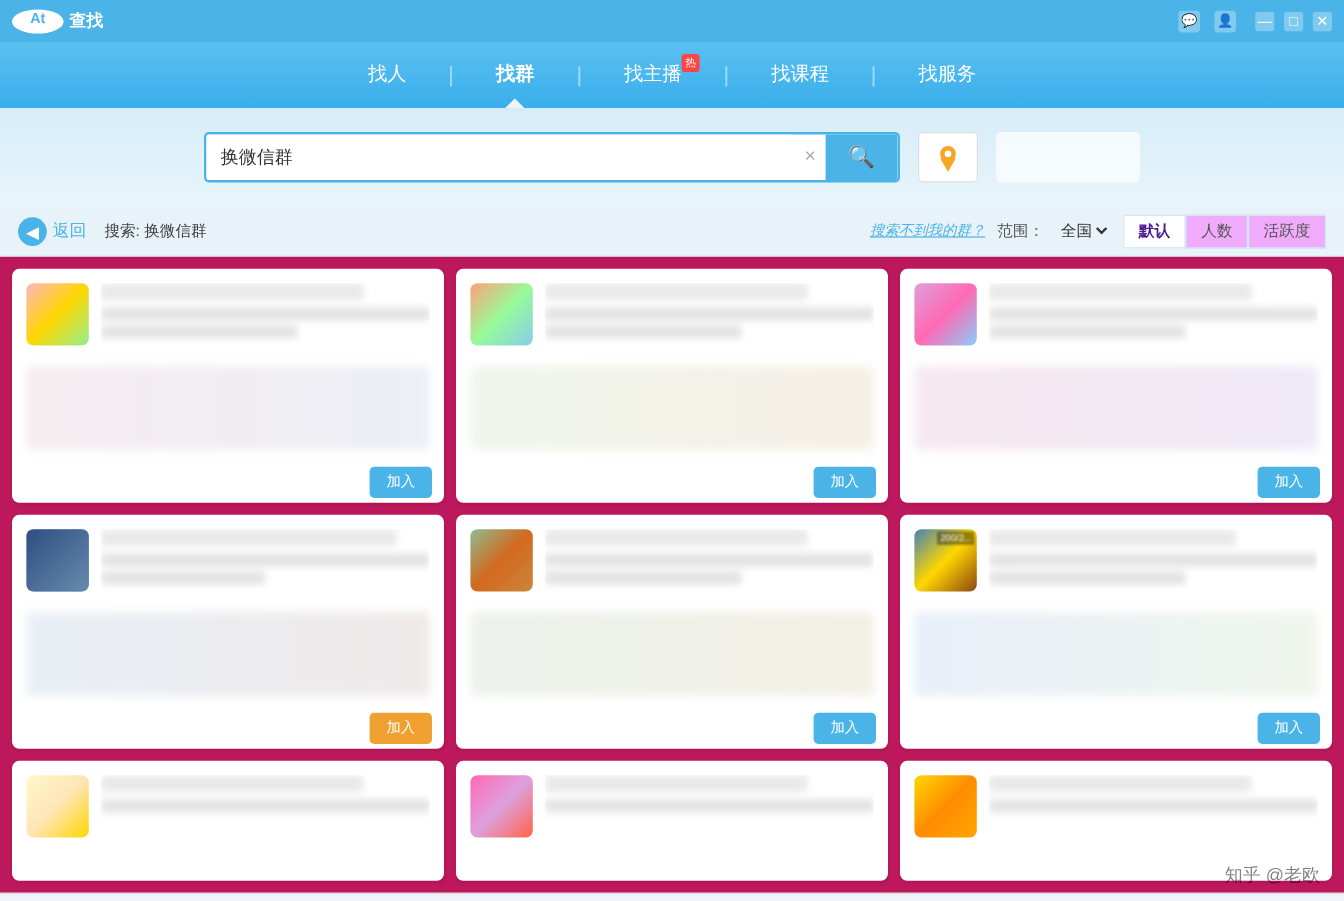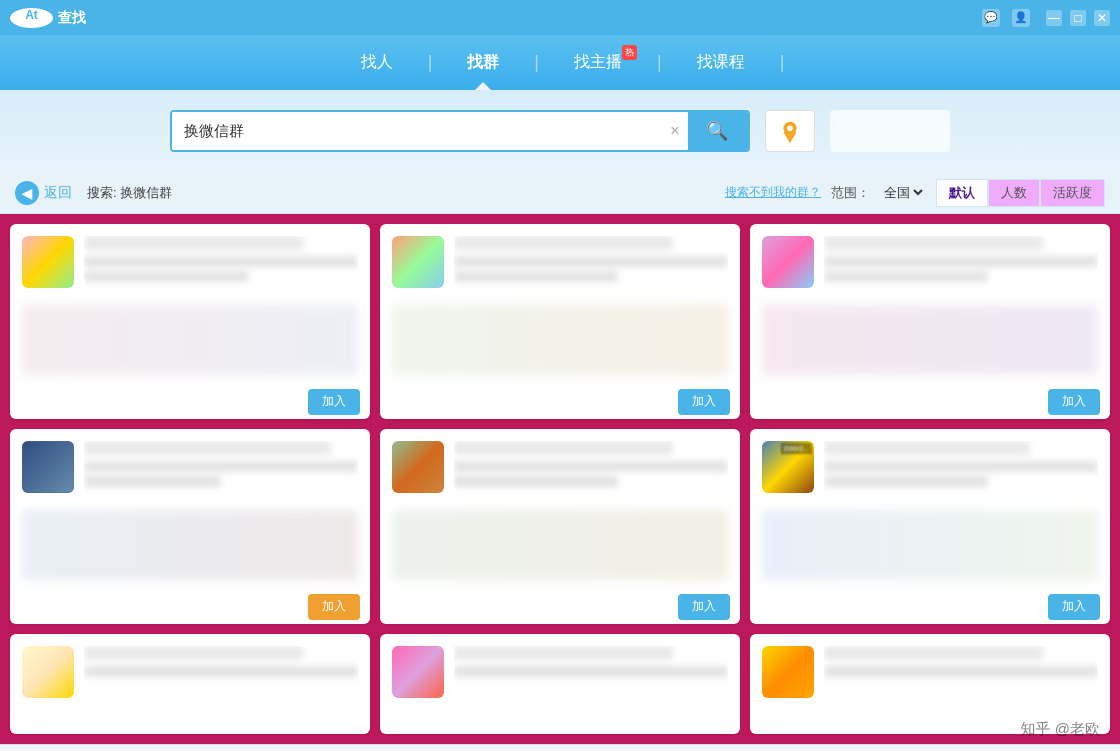--- a/index.html
+++ b/index.html
@@ -246,20 +246,21 @@
       margin-left: auto;
       display: flex;
       align-items: center;
       gap: 10px;
     }
     .not-found-link {
       font-size: 12px;
       color: #4ab3e8;
       cursor: pointer;
       text-decoration: underline;
+      font-style: italic;
     }
     .range-label {
       font-size: 13px;
       color: #555;
     }
     .range-select {
       font-size: 13px;
       color: #333;
       border: none;
       background: transparent;
@@ -446,20 +447,23 @@
   <span class="nav-divider">|</span>
   <div class="nav-item" style="position:relative;">
     <span>找主播</span>
     <span class="hot-badge">热</span>
   </div>
   <span class="nav-divider">|</span>
   <div class="nav-item">
     <span>找课程</span>
   </div>
   <span class="nav-divider">|</span>
+  <div class="nav-item">
+    <span>找服务</span>
+  </div>
 </div>
 
 <div class="search-area">
   <div class="search-box">
     <input class="search-input" type="text" value="换微信群" style="">
     <div class="search-clear">
       <span>×</span>
     </div>
     <button class="search-btn">🔍</button>
   </div>

